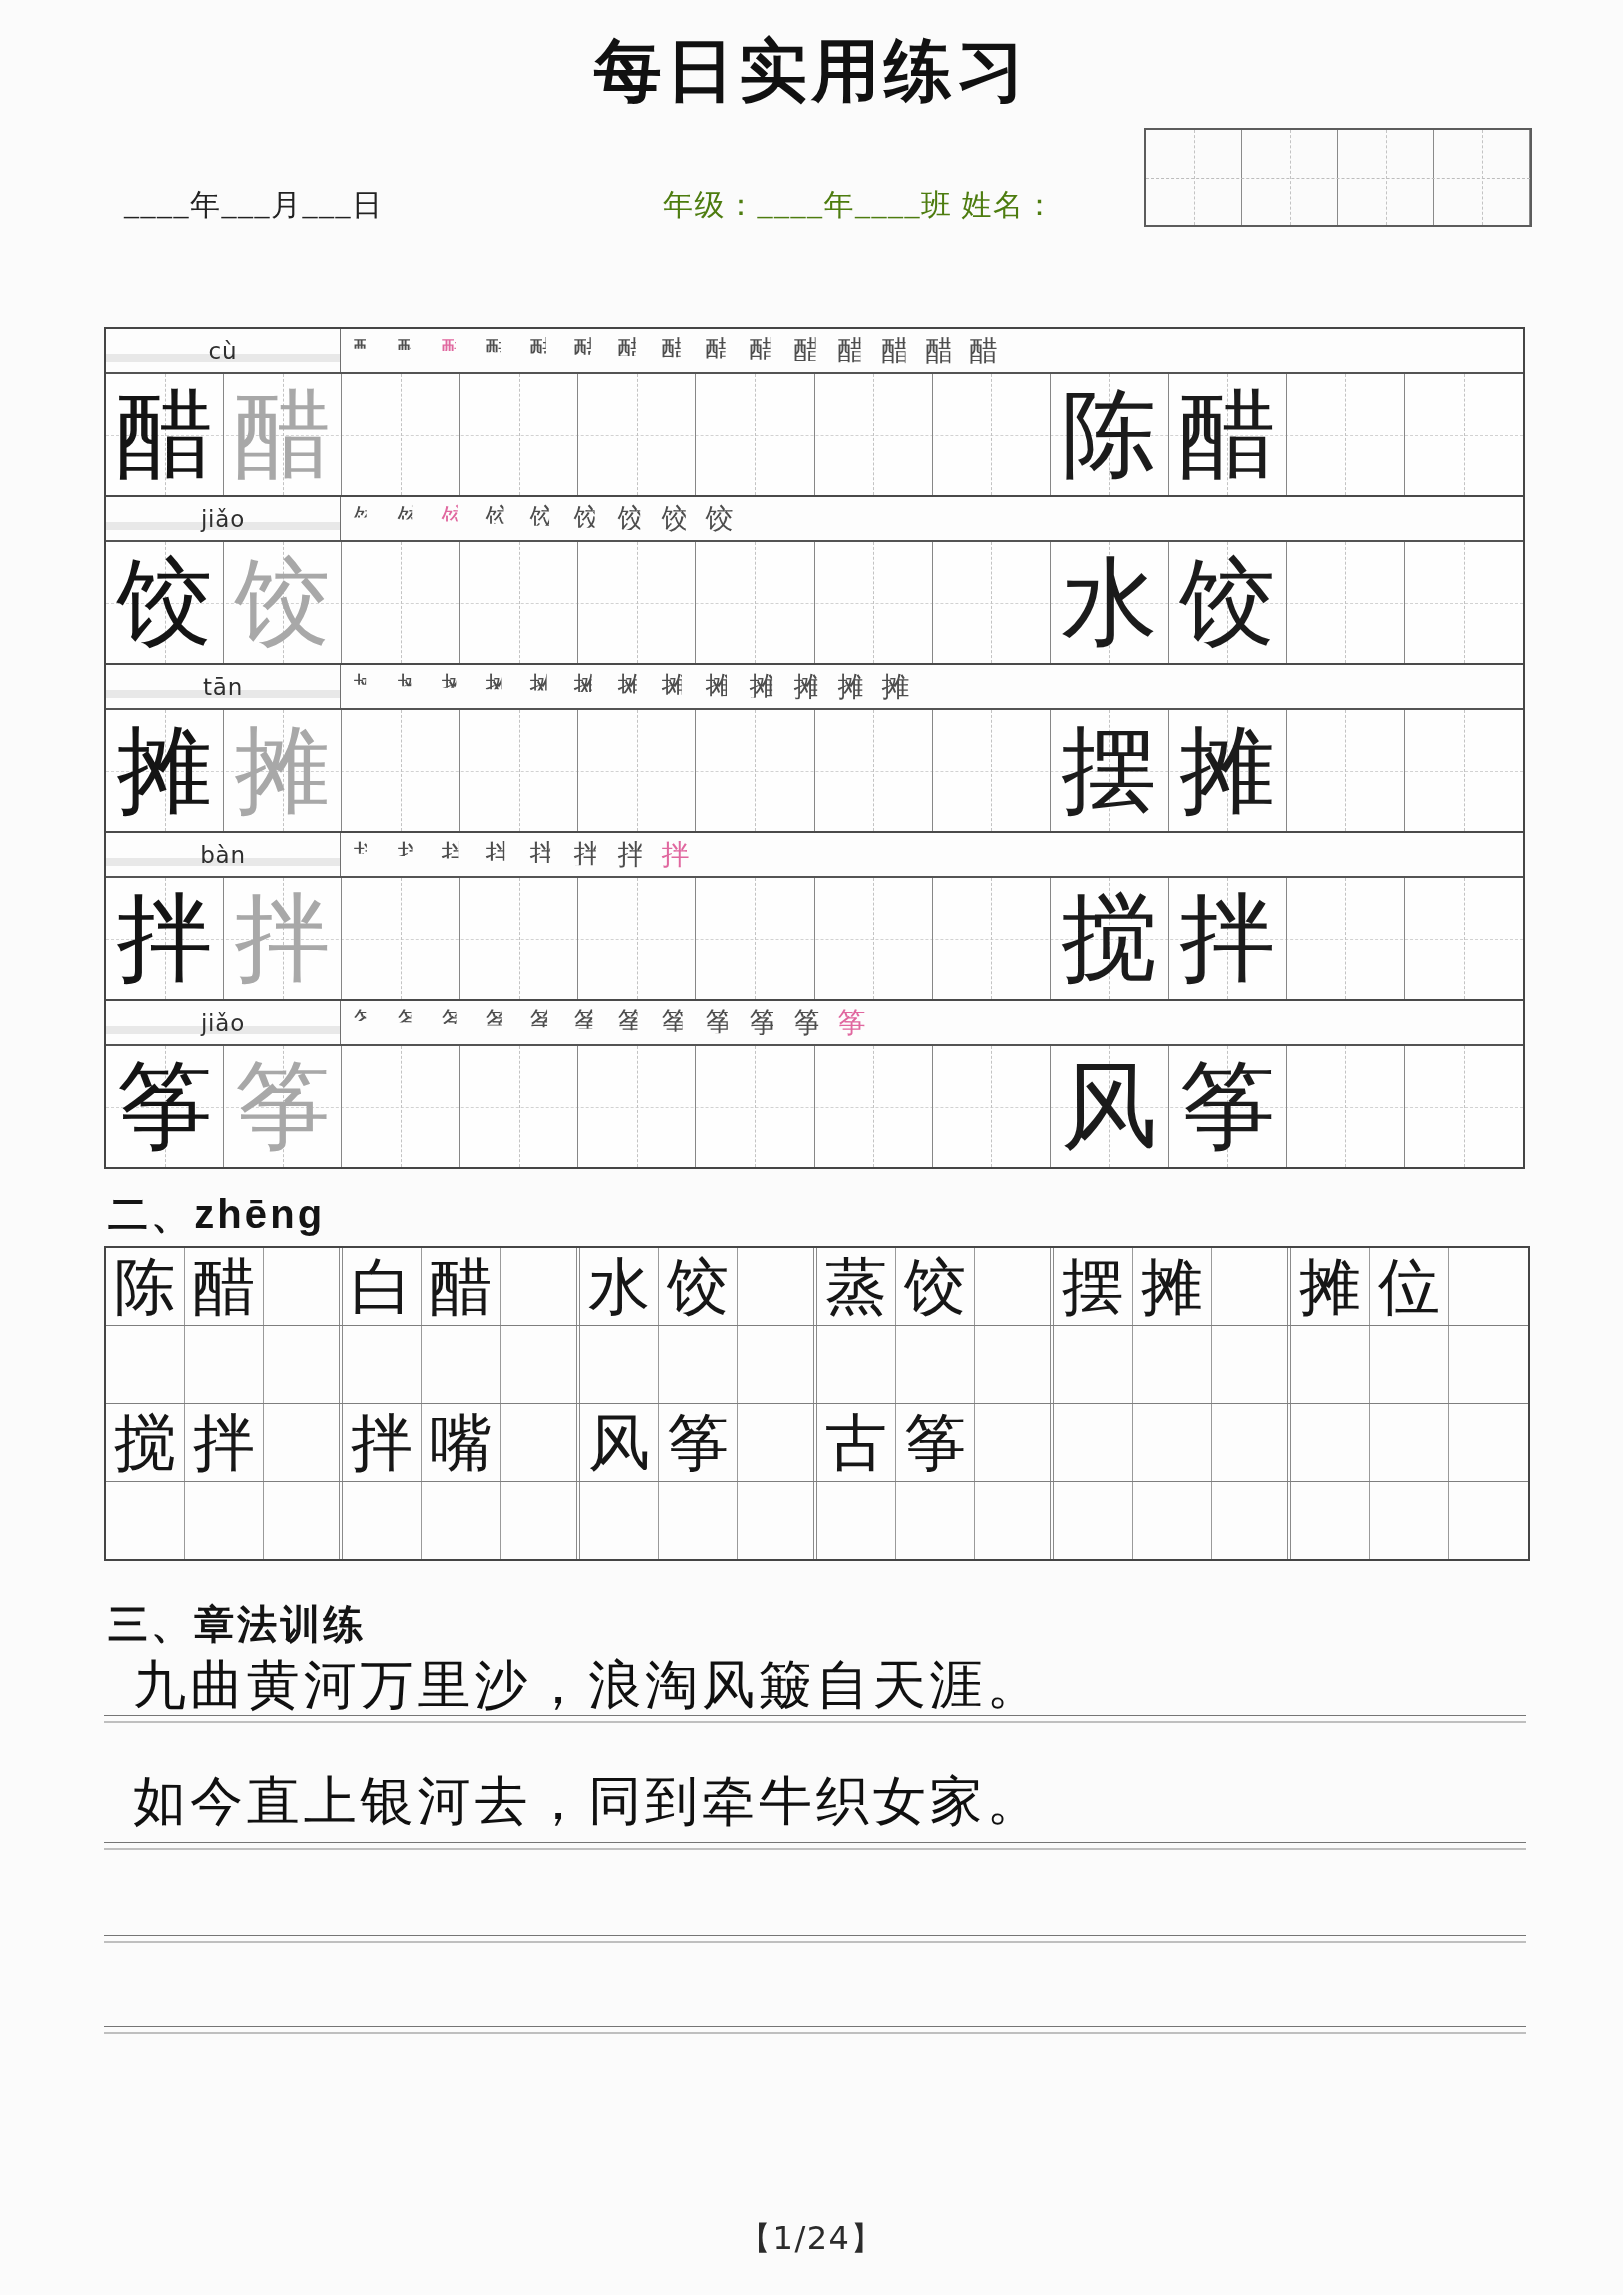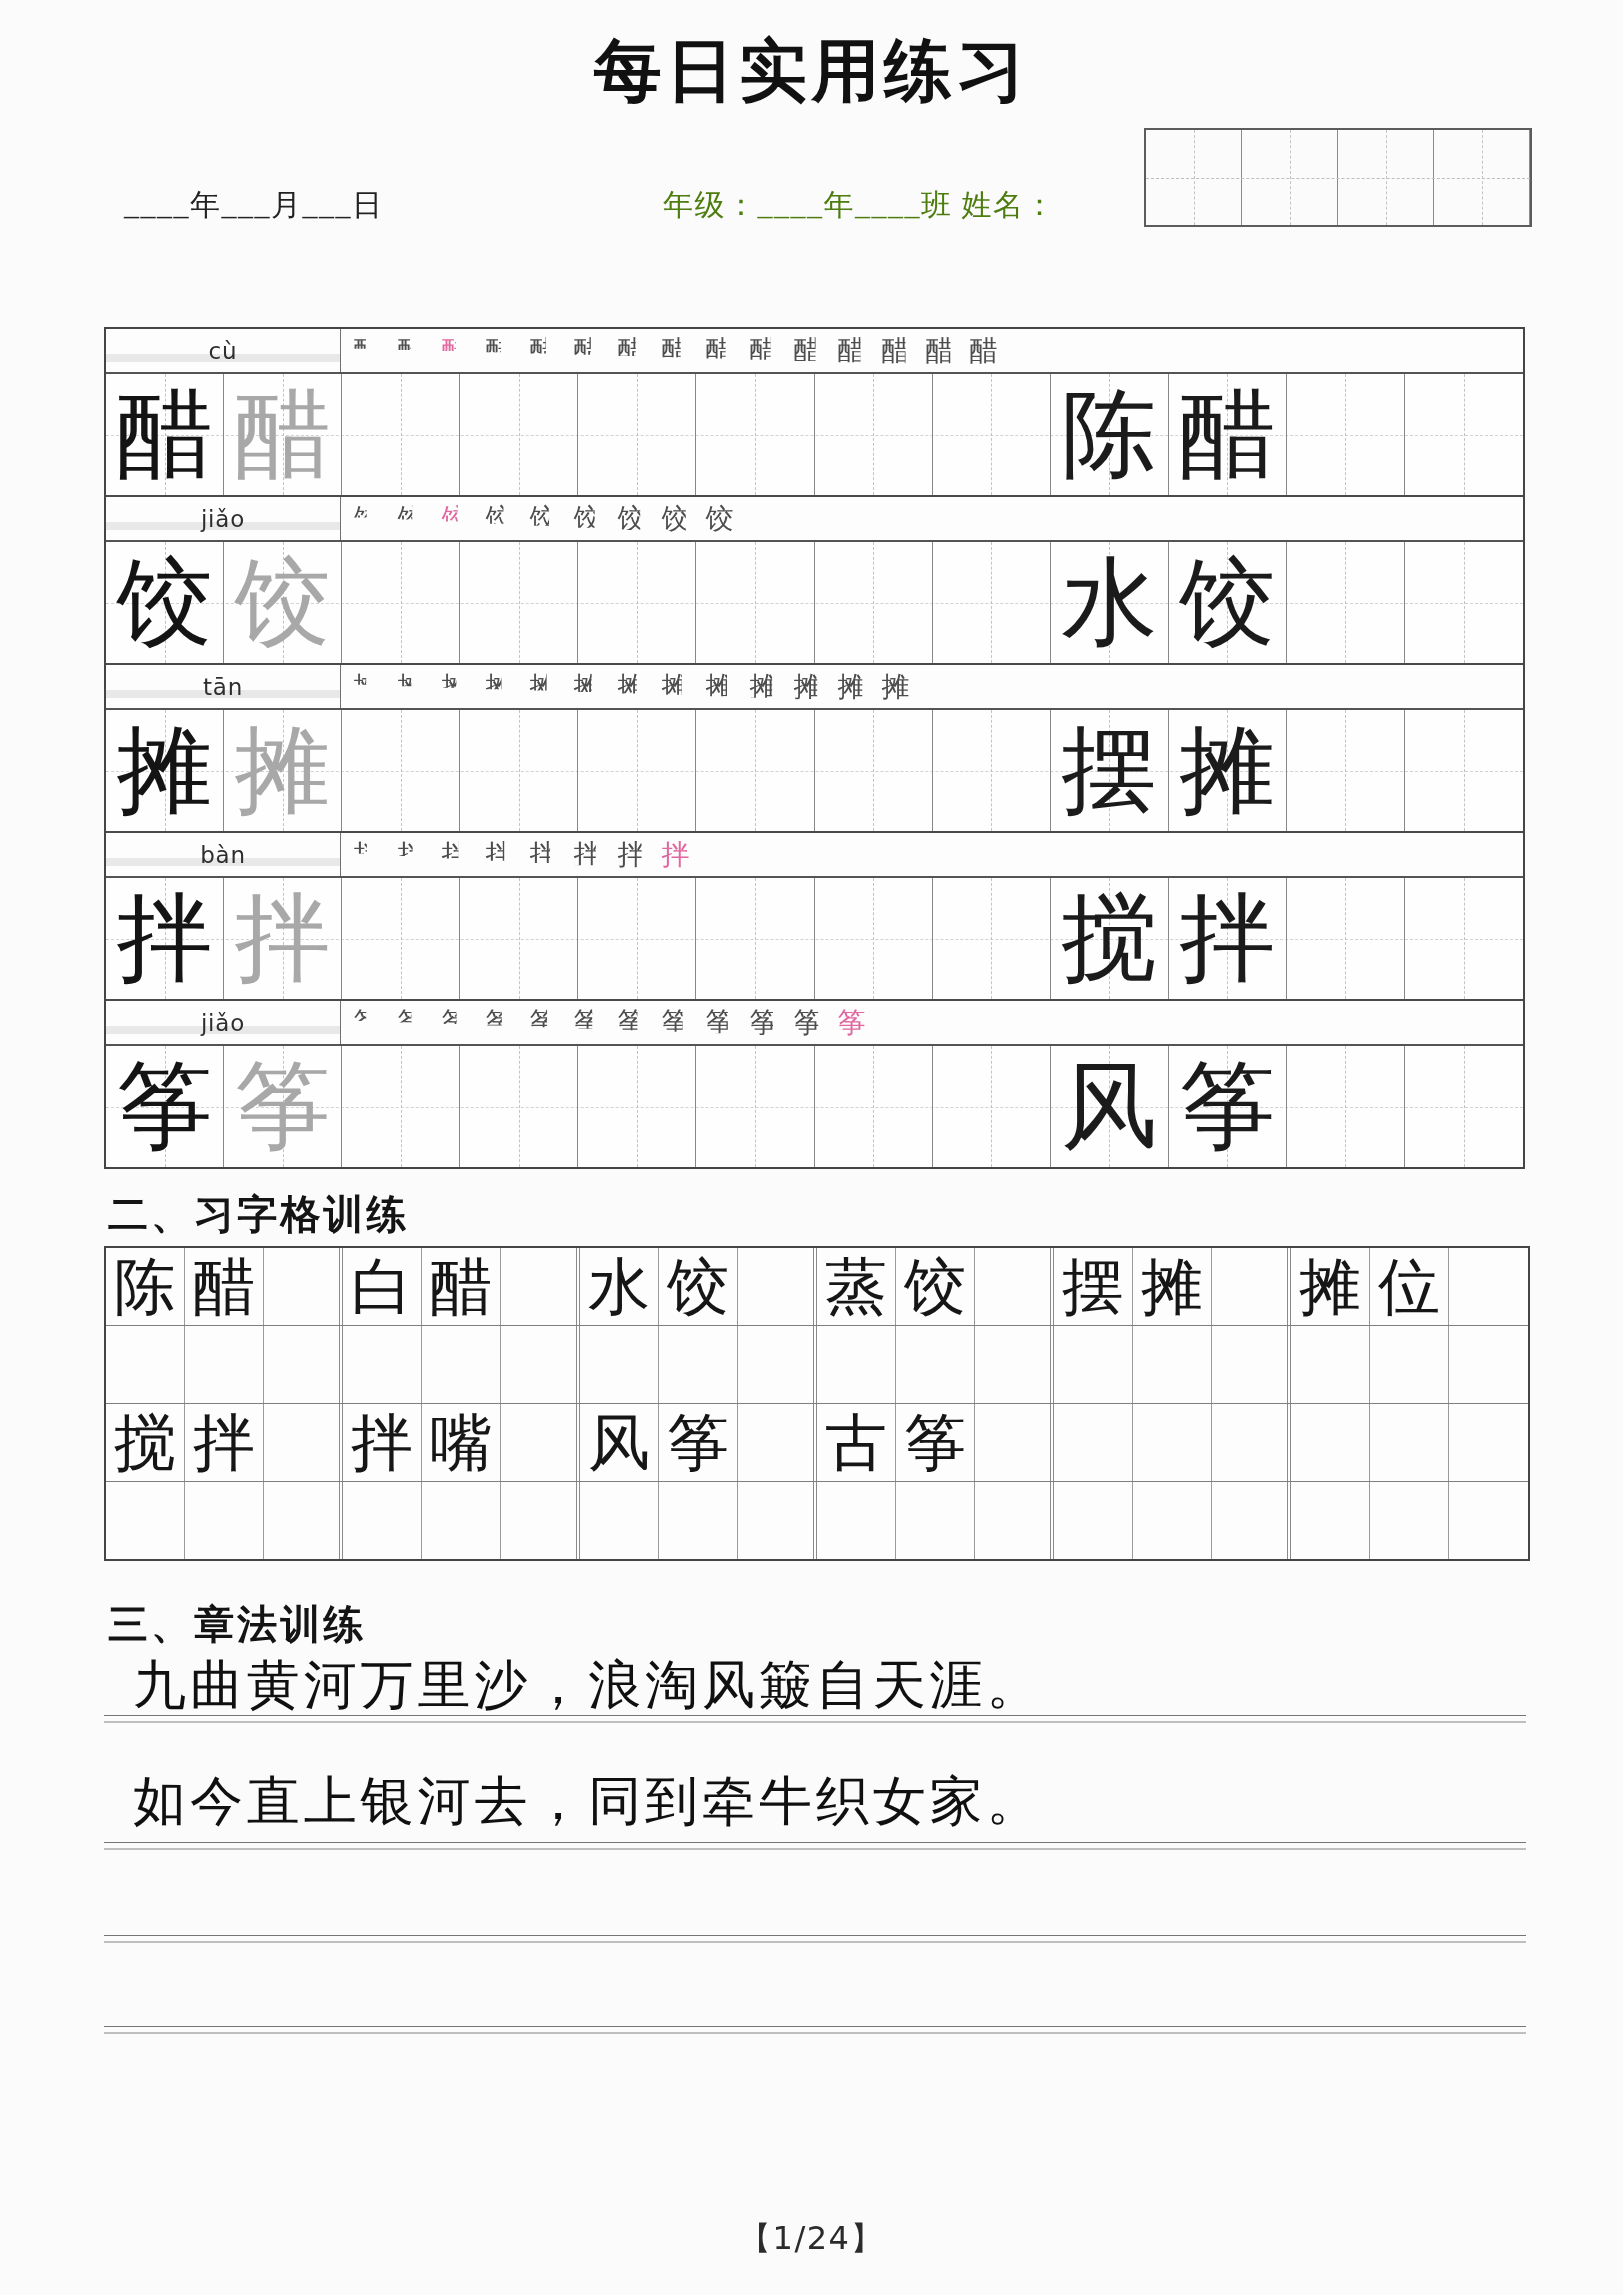--- a/index.html
+++ b/index.html
@@ -527,21 +527,21 @@
           <div class="pcell">
             <div class="vline"></div>
           </div>
           <div class="pcell">
             <div class="vline"></div>
           </div>
         </div>
       </div>
     </div>
 
-  <div class="sec-head" style="top:1187px;">二、习字格训练</div>
+  <div class="sec-head" style="top:1187px;">二、zhēng</div>
   <div id="square-grid">
       <div class="sg-row">
         <div class="sg-cell">陈</div>
         <div class="sg-cell">醋</div>
         <div class="sg-cell group-end"></div>
         <div class="sg-cell">白</div>
         <div class="sg-cell">醋</div>
         <div class="sg-cell group-end"></div>
         <div class="sg-cell">水</div>
         <div class="sg-cell">饺</div>

